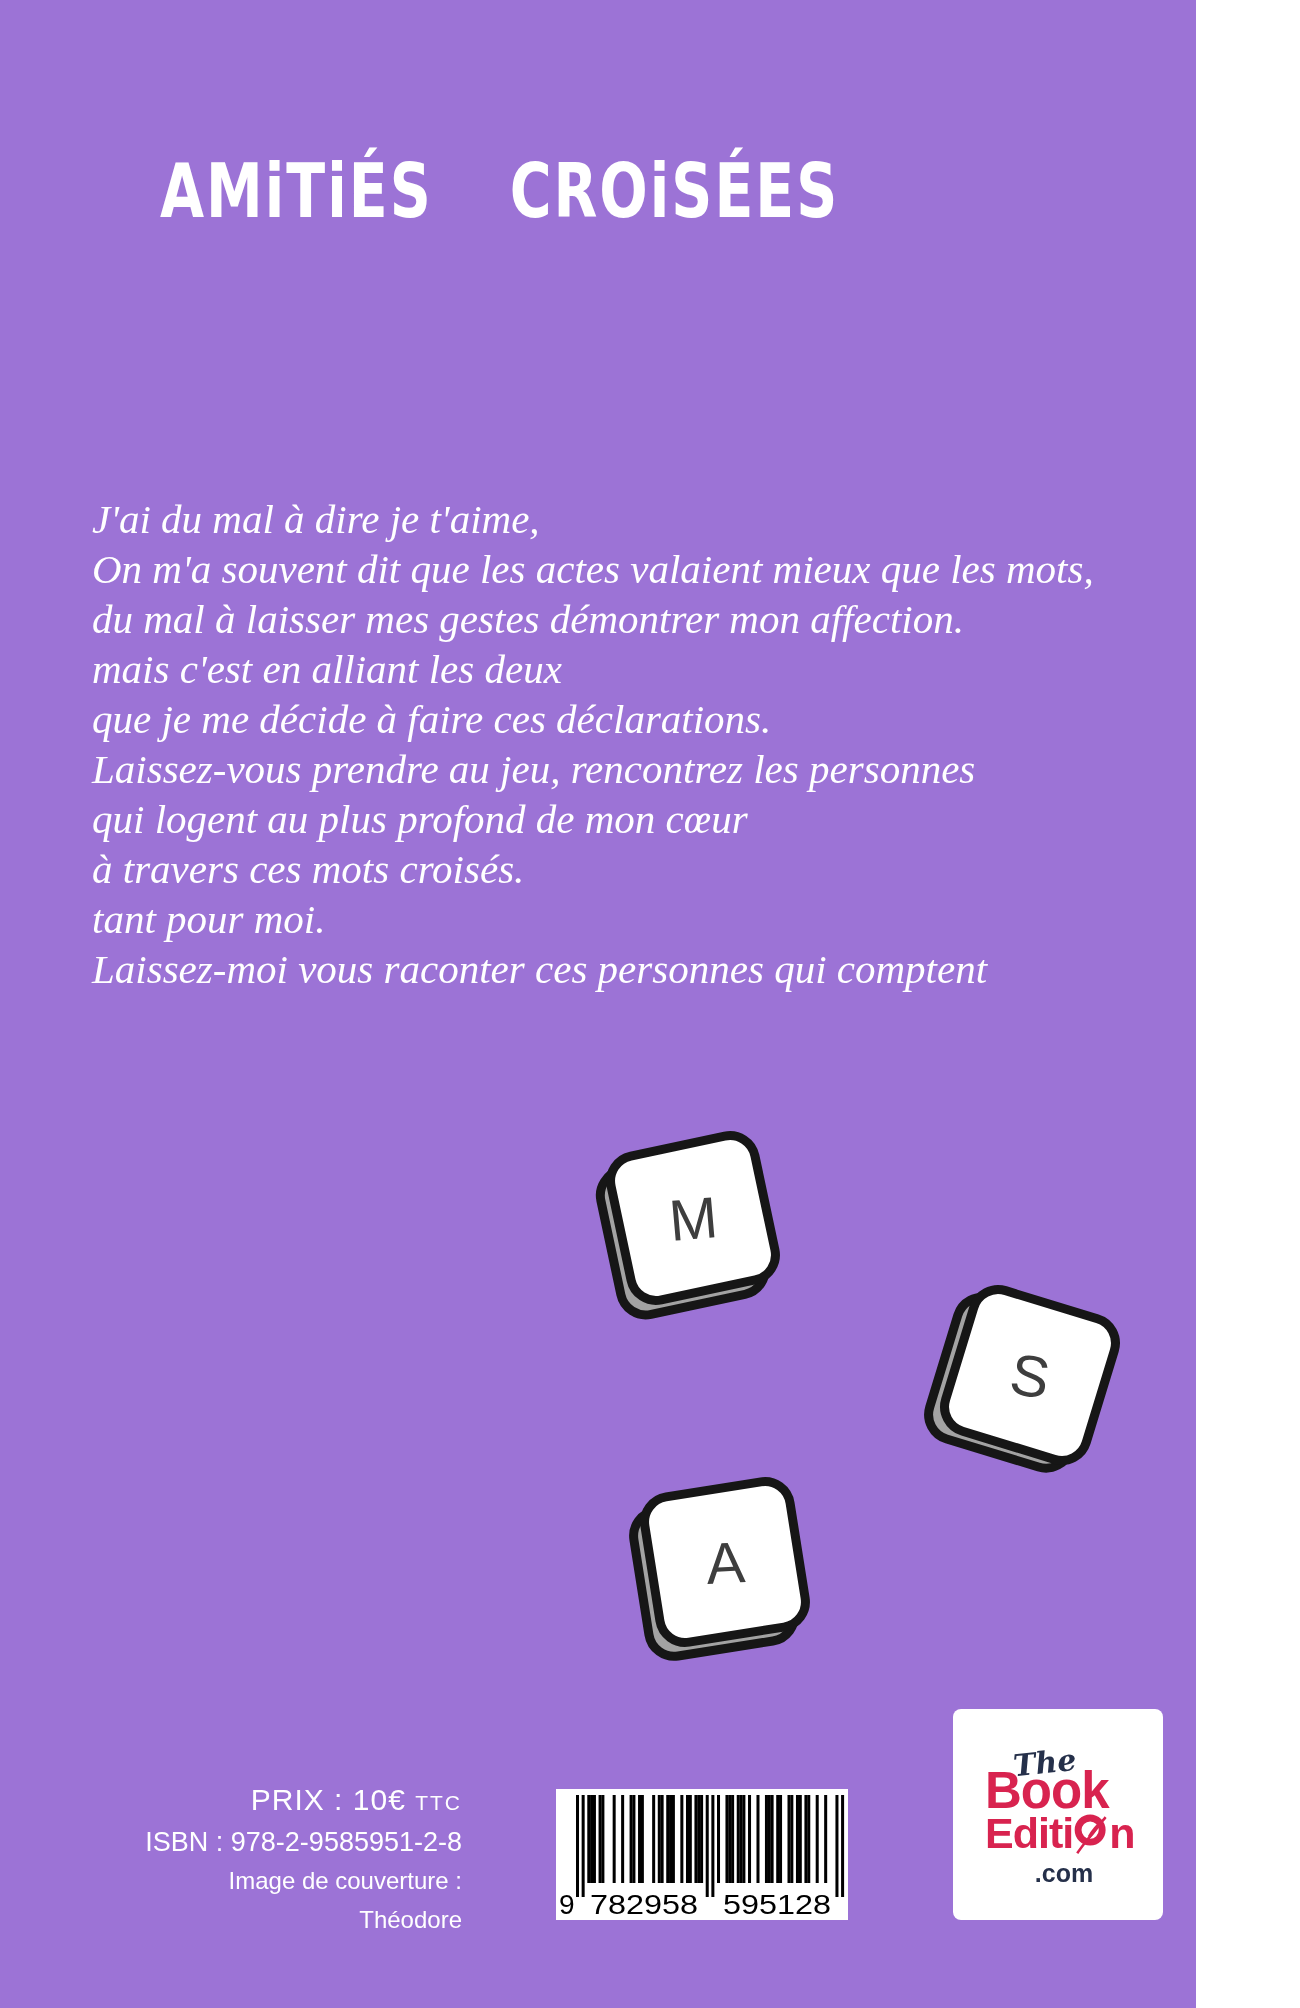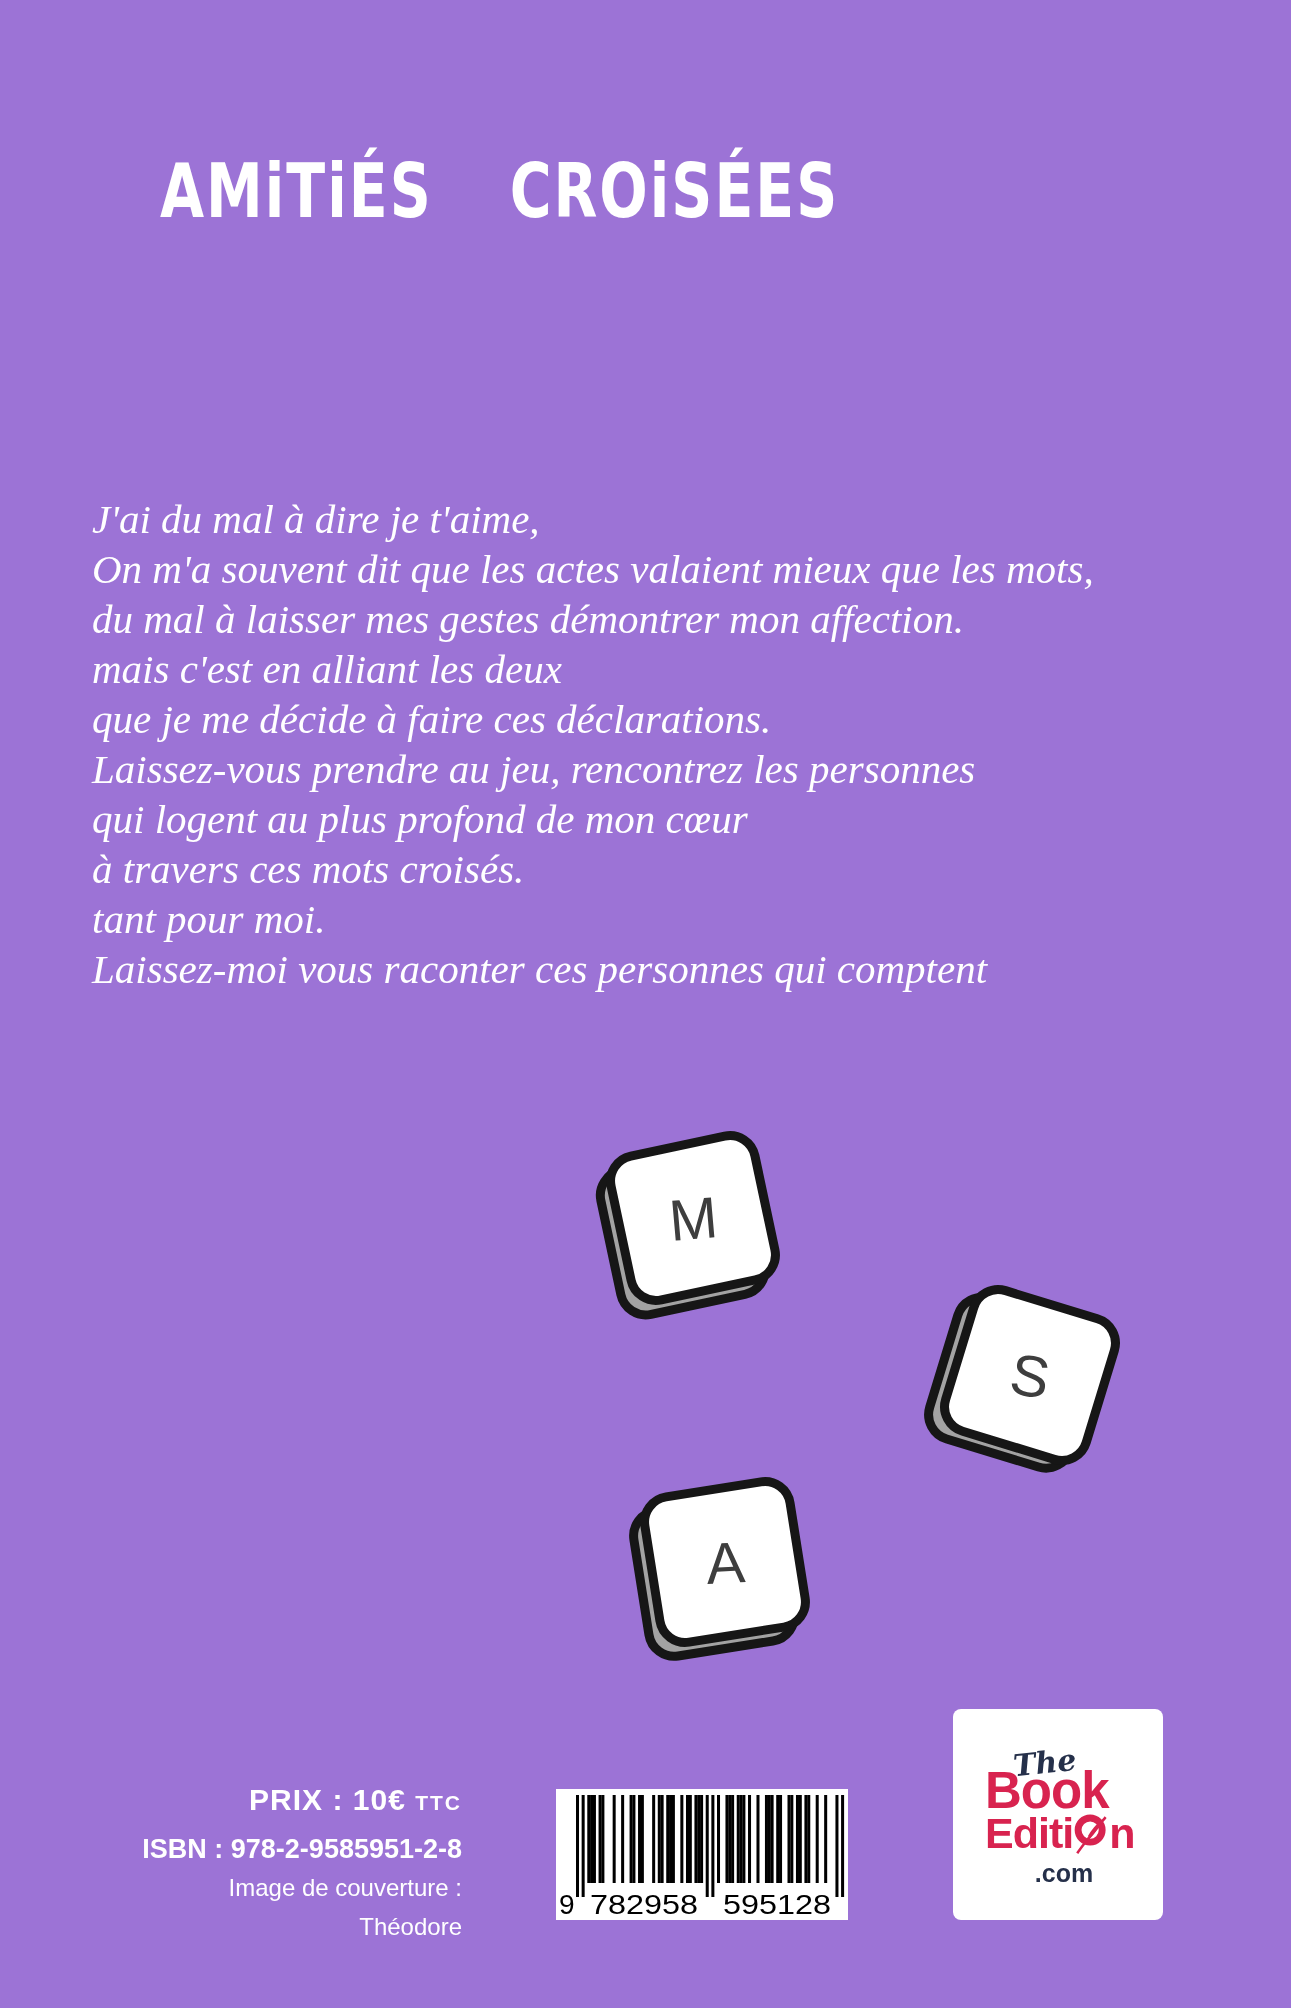--- a/index.html
+++ b/index.html
@@ -5,21 +5,21 @@
   :root{
     --bg:#9c73d6;
     --red:#d8234f;
     --navy:#25304a;
     --outline:#161616;
     --tile-side:#a3a3a3;
   }
   *{margin:0;padding:0;box-sizing:border-box;}
   body{width:1300px;height:2008px;overflow:hidden;}
   .cover{
-    position:relative;width:1291px;height:2008px;
+    position:relative;width:1196px;height:2008px;
     background:var(--bg);
     font-family:"Liberation Sans",sans-serif;
   }
   
   .title{
     position:absolute;left:160px;top:148px;
     color:#fff;
     font-family:"DejaVu Sans",sans-serif;
     font-weight:bold;
     font-size:57px;
@@ -59,23 +59,23 @@
   .tile-m .glyph{transform:rotate(7deg);}
   .tile-s{left:952px;top:1297px;transform:rotate(17deg);}
   .tile-s .glyph{transform:rotate(-7deg);}
   .tile-a{left:647px;top:1484px;transform:rotate(-9deg);}
   .tile-a .glyph{transform:rotate(6deg);}
   
   .footer-info{
     position:absolute;left:70px;top:1783px;width:392px;
     text-align:right;color:#fff;
   }
-  .price{font-size:30px;font-weight:bold;letter-spacing:1px;}
+  .price{font-size:30px;font-weight:normal;letter-spacing:1px;}
   .price .ttc{font-size:21px;letter-spacing:2px;}
-  .isbn{font-size:27px;font-weight:bold;margin-top:17px;}
+  .isbn{font-size:27px;font-weight:normal;margin-top:10px;}
   .credit{font-size:24px;margin-top:9px;}
   .credit-name{font-size:24px;margin-top:11px;}
   
   .barcode{position:absolute;left:556px;top:1789px;width:292px;height:131px;background:#fff;}
   
   .logo{
     position:absolute;left:953px;top:1709px;width:210px;height:211px;
     background:#fff;border-radius:8px;
     display:flex;flex-direction:column;justify-content:center;
     padding:0 20px 0 32px;

